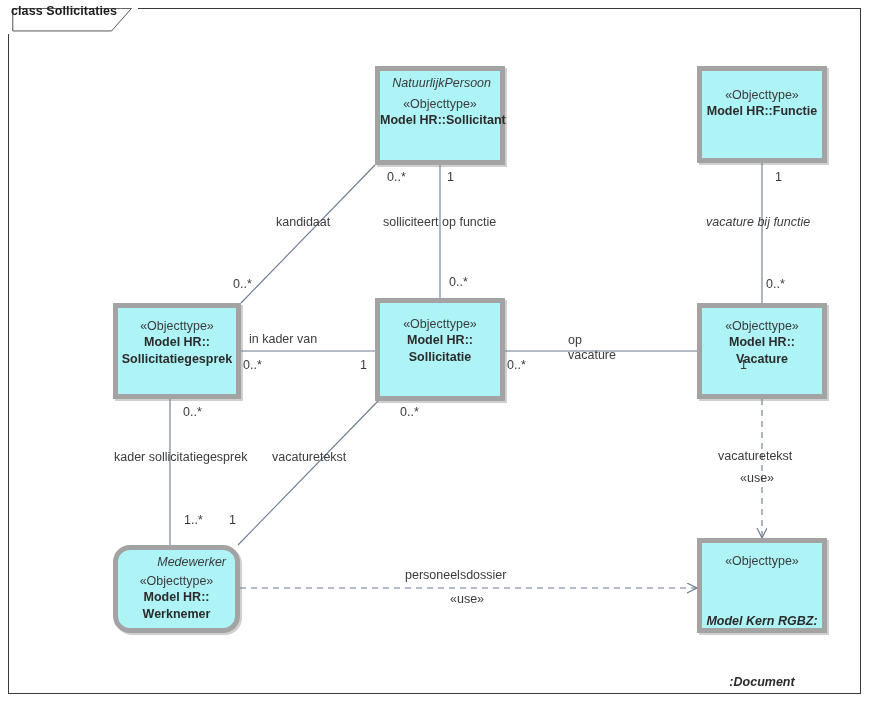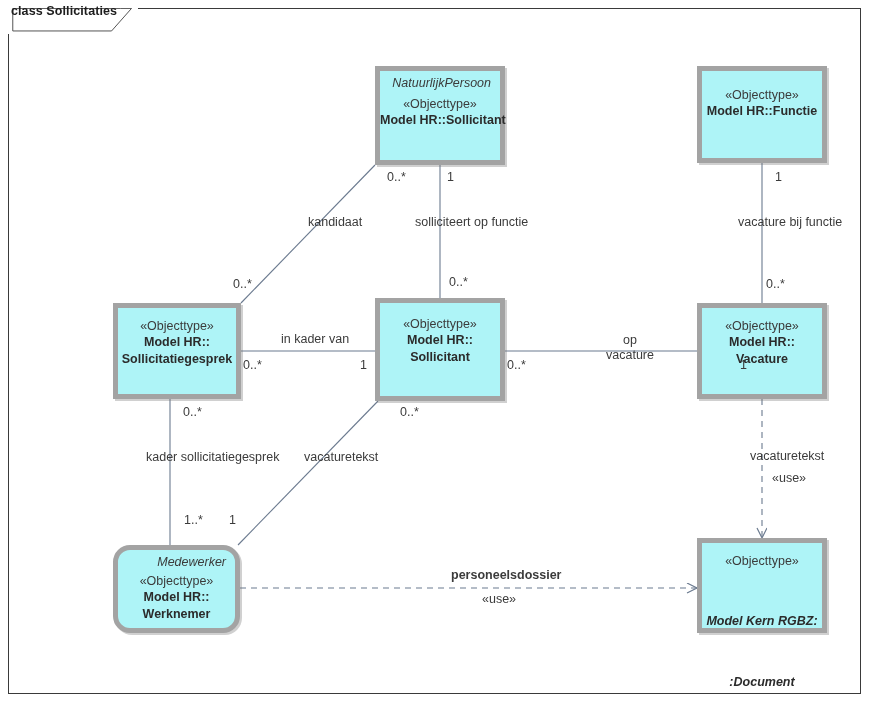--- a/index.html
+++ b/index.html
@@ -101,23 +101,22 @@
     margin-top: 44px;
   }
 
   
   .edge-label {
     position: absolute;
     font-size: 12.5px;
     color: #3b3b3b;
     white-space: nowrap;
     z-index: 4;
-    text-align: center;
+    text-align: left;
     line-height: 15px;
-    margin-left: 32px;
   }
   .mult-label {
     position: absolute;
     font-size: 12.5px;
     color: #3b3b3b;
     white-space: nowrap;
     z-index: 4;
   }
 </style>
 </head>
@@ -183,21 +182,21 @@
 
   <div class="uml-class" style="left:113px; top:303px; width:128px; height:96px;">
     <div class="stereo" style="padding-top:11px;">«Objecttype»</div>
     <div class="cname">Model HR::</div>
     <div class="cname">Sollicitatiegesprek</div>
   </div>
 
   <div class="uml-class" style="left:375px; top:298px; width:130px; height:103px;">
     <div class="stereo" style="padding-top:14px;">«Objecttype»</div>
     <div class="cname">Model HR::</div>
-    <div class="cname">Sollicitant</div>
+    <div class="cname">Sollicitatie</div>
   </div>
 
   <div class="uml-class" style="left:697px; top:303px; width:130px; height:96px;">
     <div class="stereo" style="padding-top:11px;">«Objecttype»</div>
     <div class="cname">Model HR::</div>
     <div class="cname">Vacature</div>
   </div>
 
   <div class="uml-class" style="left:113px; top:545px; width:127px; height:88px;border-radius:17px;">
     <div class="alias">Medewerker</div>
@@ -209,37 +208,37 @@
   <div class="uml-class" style="left:697px; top:538px; width:130px; height:95px;">
     <div class="stereo" style="padding-top:11px;">«Objecttype»</div>
     <div class="cname italic">Model Kern RGBZ:</div>
     <div class="cname italic">:Document</div>
   </div>
 
   <div class="edge-label" style="left:276px; top:215px;">kandidaat</div>
 
   <div class="edge-label" style="left:383px; top:215px;">solliciteert op functie</div>
 
-  <div class="edge-label" style="left:706px; top:215px;">vacature bij functie</div>
+  <div class="edge-label" style="left:706px; top:215px;font-style:italic;">vacature bij functie</div>
 
   <div class="edge-label" style="left:249px; top:332px;">in kader van</div>
 
   <div class="edge-label" style="left:568px; top:333px; width:60px;">
     <div>op</div>
     <div>vacature</div>
   </div>
 
   <div class="edge-label" style="left:114px; top:450px;">kader sollicitatiegesprek</div>
 
   <div class="edge-label" style="left:272px; top:450px;">vacaturetekst</div>
 
   <div class="edge-label" style="left:718px; top:449px;">vacaturetekst</div>
   <div class="edge-label" style="left:740px; top:471px;">«use»</div>
 
-  <div class="edge-label" style="left:419px; top:568px;font-weight:bold;">personeelsdossier</div>
+  <div class="edge-label" style="left:405px; top:568px;">personeelsdossier</div>
   <div class="edge-label" style="left:450px; top:592px;">«use»</div>
 
   <div class="mult-label" style="left:387px; top:170px;">0..*</div>
 
   <div class="mult-label" style="left:447px; top:170px;">1</div>
 
   <div class="mult-label" style="left:775px; top:170px;">1</div>
 
   <div class="mult-label" style="left:449px; top:275px;">0..*</div>
 

